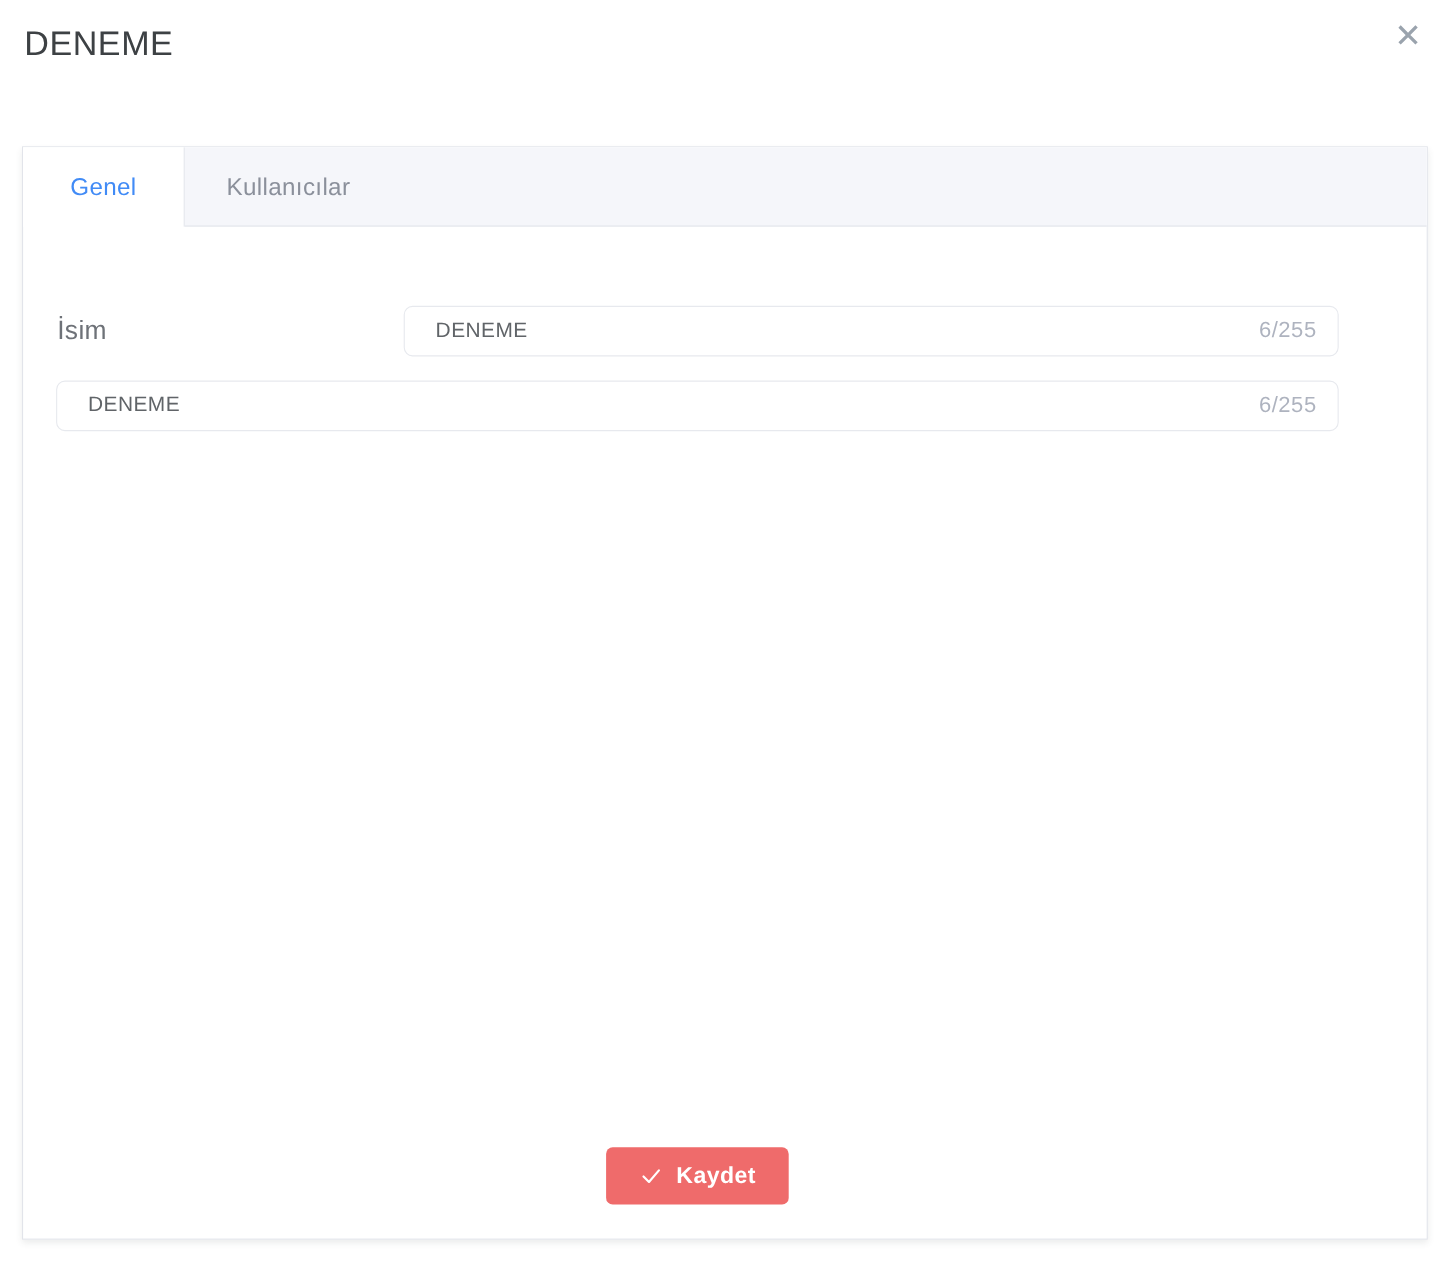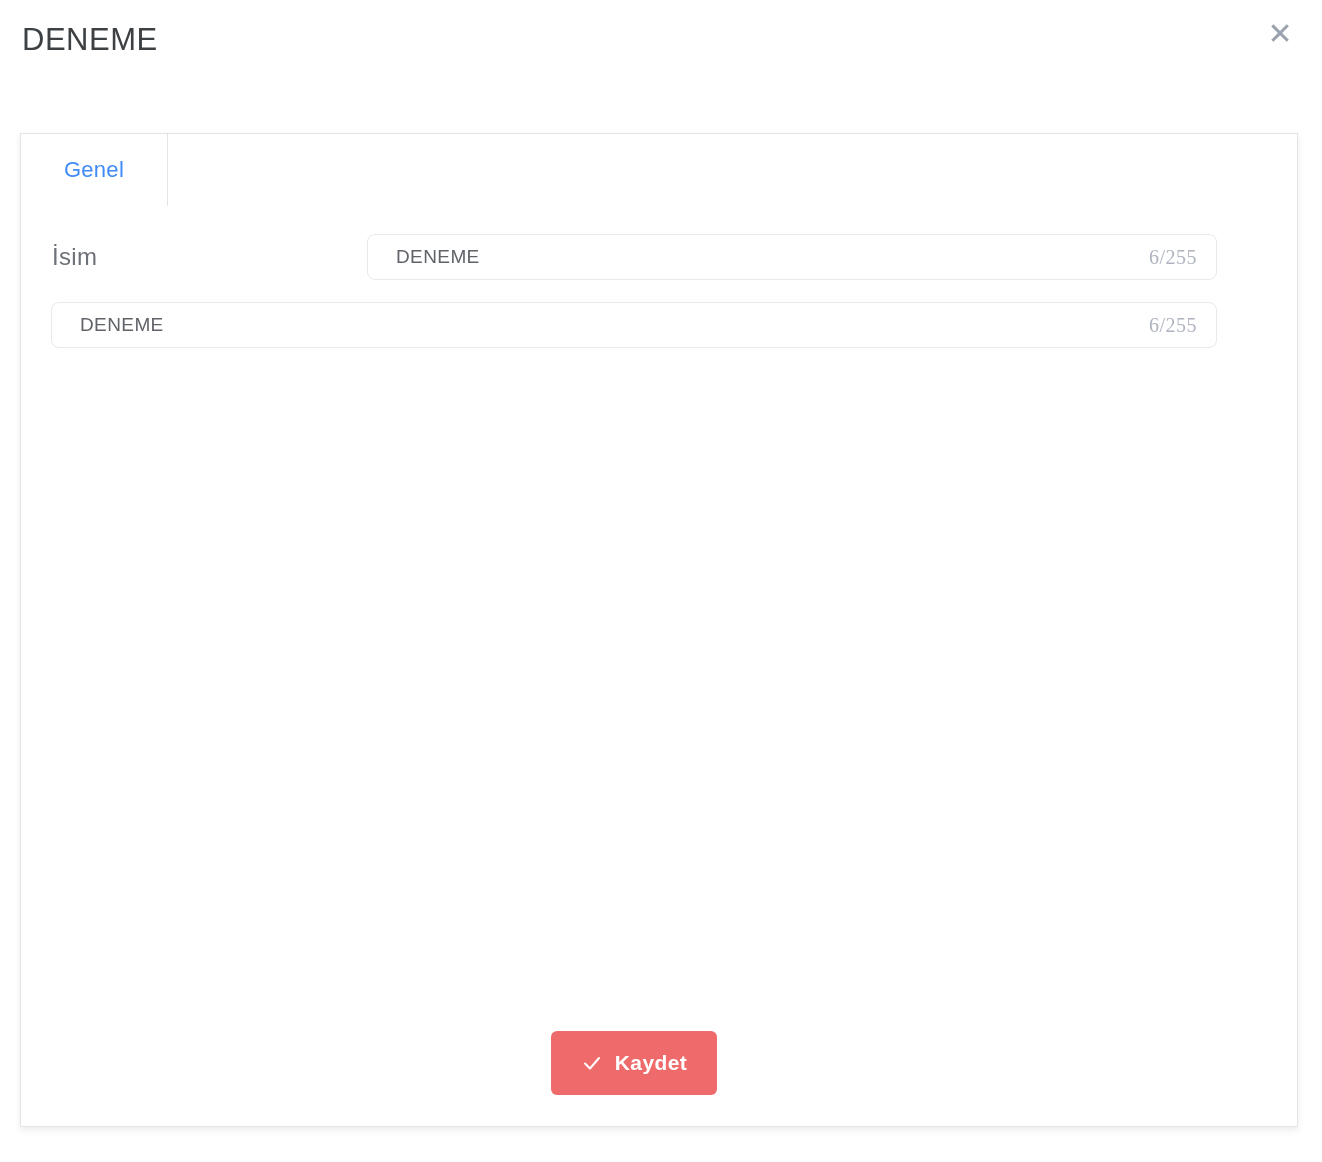--- a/index.html
+++ b/index.html
@@ -44,20 +44,21 @@
   
   .panel {
     position: absolute;
     left: 20px; top: 133px;
     width: 1278px; height: 994px;
     background: #ffffff;
     border: 1px solid #e2e4ea;
     box-shadow: 0 3px 6px rgba(60, 64, 67, 0.10);
     display: flex;
     flex-direction: column;
+    gap: 44px;
   }
 
   
   .tabbar {
     display: flex;
     height: 72px;
     flex: 0 0 72px;
     background: #ffffff;
   }
   .tab {
@@ -128,34 +129,33 @@
   }
   .char-counter {
     position: absolute;
     right: 20px;
     top: 50%;
     transform: translateY(-50%);
     font-size: 20px;
     color: #aeb3bf;
     letter-spacing: 0.5px;
     pointer-events: none;
-    font-family: Liberation Serif, serif;
   }
 
   .spacer { flex: 1; }
 
   
   .footer {
     display: flex;
     justify-content: center;
     padding-bottom: 31px;
   }
   .save-btn {
     min-width: 166px;
-    height: 64px;
+    height: 52px;
     border: none;
     border-radius: 6px;
     background: var(--save-button, #ef6b6b);
     color: #ffffff;
     font-family: "Liberation Sans", sans-serif;
     font-size: 21px;
     font-weight: 600;
     letter-spacing: 0.4px;
     display: flex;
     align-items: center;
@@ -171,20 +171,23 @@
 
 <div class="header">
   <h1 class="page-title">DENEME</h1>
   <button class="close-btn">✕</button>
 </div>
 
 <div class="panel">
 
   <div class="tabbar">
     <div class="tab tab-active">Genel</div>
+    <div class="tab-rest">
+      <div class="tab tab-inactive">Kullanıcılar</div>
+    </div>
   </div>
 
   <div class="content">
 
     <div class="form-row">
       <label class="field-label">İsim</label>
       <div class="input-wrap">
         <input class="text-input" type="text" value="DENEME" style="">
         <span class="char-counter">6/255</span>
       </div>

